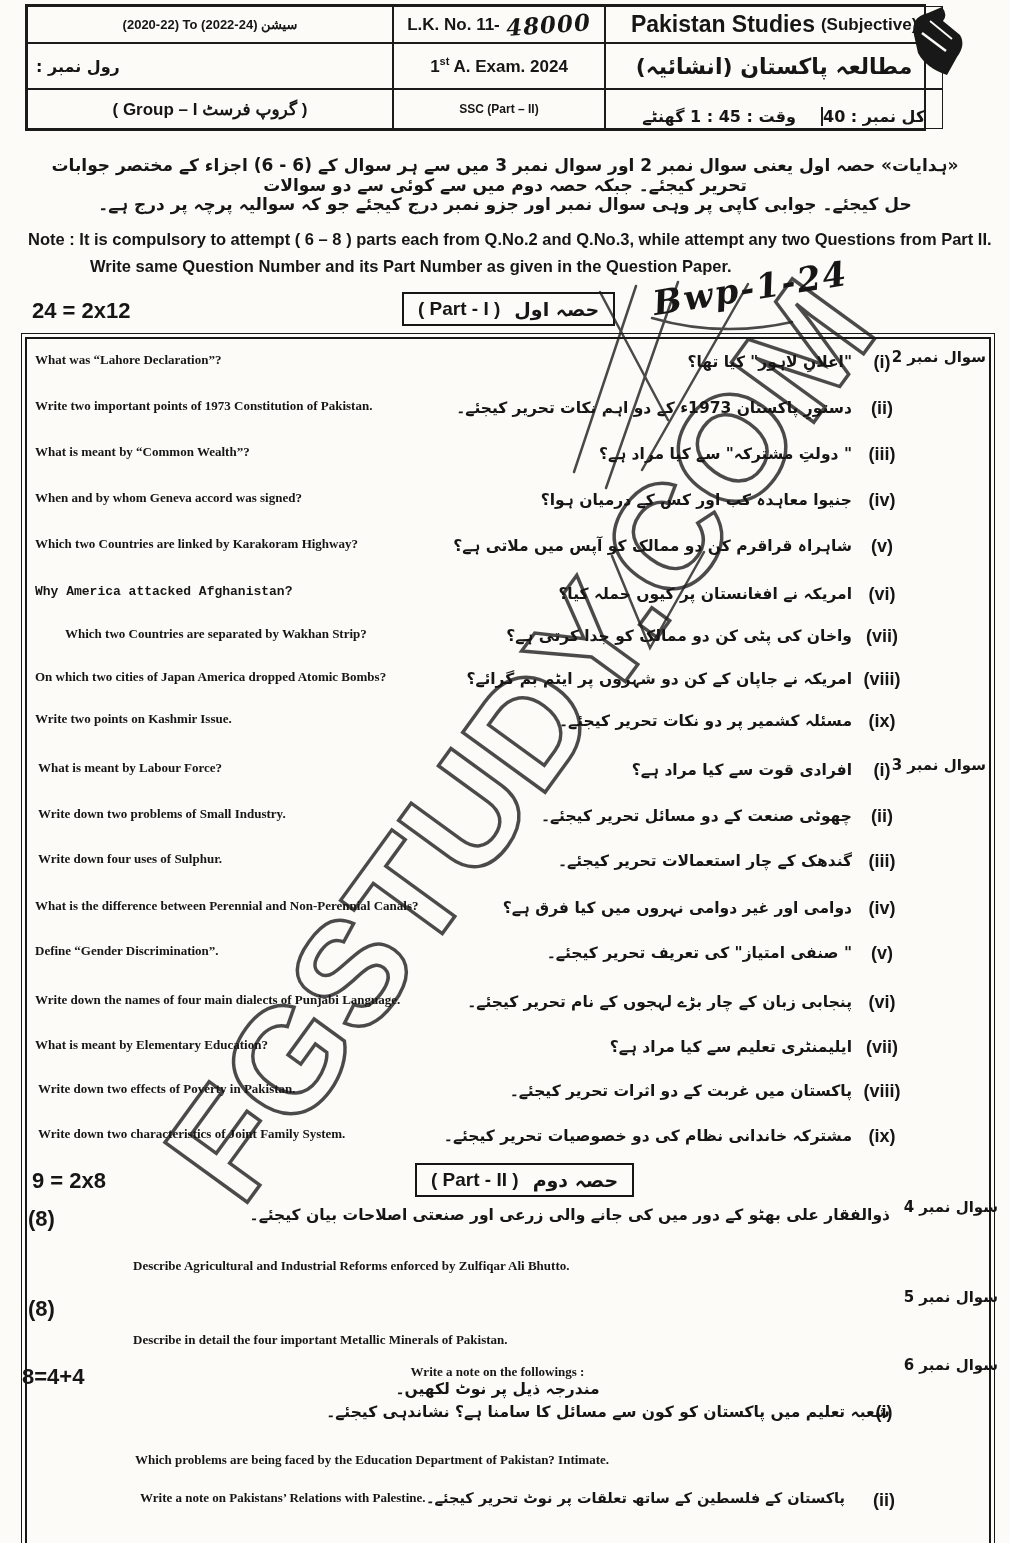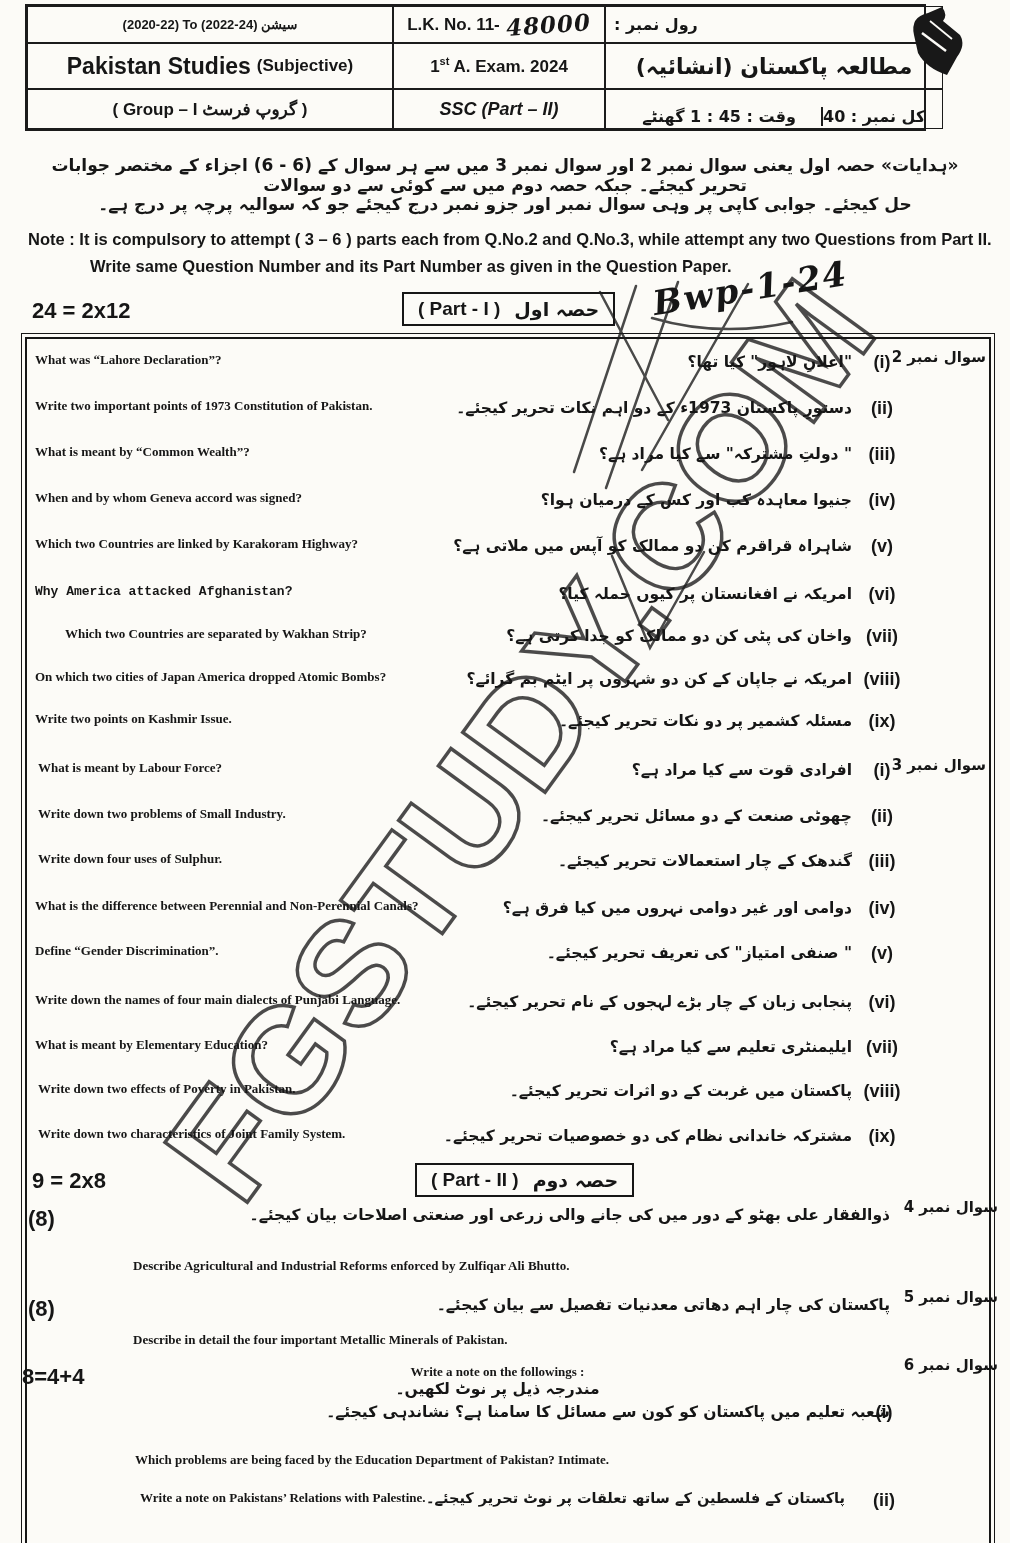--- a/index.html
+++ b/index.html
@@ -56,49 +56,49 @@
 <div class="page">
 
   <div class="wm">FGSTUDY.COM</div>
 
   <div class="htable">
     <div class="hcell sans ltr" style="font-weight:bold;font-size:13px;">(2020-22) To (2022-24) سیشن</div>
     <div class="hcell sans" style="font-weight:bold;font-size:17px;">
       <span>L.K. No. 11-</span>
         <span class="hand" style="font-size:23px;transform:rotate(-4deg);letter-spacing:1px;">48000</span>
     </div>
-    <div class="hcell right ur" style="font-size:16px;">رول نمبر :</div>
-
     <div class="hcell">
       <span class="sans" style="font-weight:bold;font-size:23px;">Pakistan Studies</span>
       <span class="sans" style="font-weight:bold;font-size:17px;">(Subjective)</span>
     </div>
+
+    <div class="hcell right ur" style="font-size:16px;">رول نمبر :</div>
     <div class="hcell sans" style="font-weight:bold;font-size:17px;">
       <span><span>1</span><sup style="font-size:11px;">st</sup><span> A. Exam. 2024</span></span>
     </div>
     <div class="hcell ur" style="font-size:22px;">مطالعہ پاکستان (انشائیہ)</div>
 
     <div class="hcell sans ltr" style="font-weight:bold;font-size:17px;">( Group – I گروپ فرسٹ )</div>
-    <div class="hcell sans" style="font-weight:bold;font-size:18px;font-style:italic;">SSC (Part – II)</div>
+    <div class="hcell sans" style="font-weight:bold;font-size:12px;">SSC (Part – II)</div>
     <div class="hcell tm-split">
       <div class="tm-sub ur ltr" style="font-size:16px;">وقت : 45 : 1 گھنٹے</div>
       <div class="tm-sub ur ltr" style="font-size:16px;">کل نمبر : 40</div>
     </div>
   </div>
 
   <svg class="abs" style="left:906px;top:5px;" width="60" height="78" viewBox="0 0 60 78">
     <path d="M8,30 Q4,12 22,8 L36,2 Q42,10 37,16 L54,30 Q60,40 51,52 L41,70 Q20,63 12,48 Z" fill="#181818"></path>
     <path d="M16,28 L40,46" stroke="#fcfbf7" stroke-width="2.5" fill="none"></path>
     <path d="M24,16 L46,34" stroke="#fcfbf7" stroke-width="1.8" fill="none"></path>
   </svg>
 
   <div class="abs instr ur" style="top:155px;">«ہدایات» حصہ اول یعنی سوال نمبر 2 اور سوال نمبر 3 میں سے ہر سوال کے (6 - 6) اجزاء کے مختصر جوابات تحریر کیجئے۔ جبکہ حصہ دوم میں سے کوئی سے دو سوالات</div>
   <div class="abs instr ur" style="top:194px;">حل کیجئے۔ جوابی کاپی پر وہی سوال نمبر اور جزو نمبر درج کیجئے جو کہ سوالیہ پرچہ پر درج ہے۔</div>
 
-  <div class="abs note" style="left:28px;top:230px;">Note : It is compulsory to attempt ( 3 – 6 ) parts each from Q.No.2 and Q.No.3, while attempt any two Questions from Part II.</div>
+  <div class="abs note" style="left:28px;top:230px;">Note : It is compulsory to attempt ( 6 – 8 ) parts each from Q.No.2 and Q.No.3, while attempt any two Questions from Part II.</div>
   <div class="abs note" style="left:90px;top:257px;">Write same Question Number and its Part Number as given in the Question Paper.</div>
 
   <div class="abs marksf" style="left:32px;top:298px;">24 = 2x12</div>
   <div class="abs partbox" style="left:402px;top:292px;">
     <span class="pen">( Part - I )</span>
     <span class="pur ur">حصہ اول</span>
   </div>
   <div class="abs hand" style="left:652px;top:268px;font-size:34px;letter-spacing:2px;transform:rotate(-9deg);">Bwp-1-24</div>
 
   <div class="qbox"></div>
@@ -185,21 +185,20 @@
     <span class="pur ur">حصہ دوم</span>
   </div>
 
   <div class="abs qlabel" style="left:920px;top:1198px;">سوال نمبر 4</div>
   <div class="abs marksf" style="left:28px;top:1206px;">(8)</div>
   <div class="abs ur-q" style="right:120px;top:1206px;">ذوالفقار علی بھٹو کے دور میں کی جانے والی زرعی اور صنعتی اصلاحات بیان کیجئے۔</div>
   <div class="abs en-q" style="left:133px;top:1258px;">Describe Agricultural and Industrial Reforms enforced by Zulfiqar Ali Bhutto.</div>
 
   <div class="abs qlabel" style="left:920px;top:1288px;">سوال نمبر 5</div>
   <div class="abs marksf" style="left:28px;top:1296px;">(8)</div>
-  <div class="abs ur-q" style="right:120px;top:1296px;">پاکستان کی چار اہم دھاتی معدنیات تفصیل سے بیان کیجئے۔</div>
   <div class="abs en-q" style="left:133px;top:1332px;">Describe in detail the four important Metallic Minerals of Pakistan.</div>
 
   <div class="abs qlabel" style="left:920px;top:1356px;">سوال نمبر 6</div>
   <div class="abs marksf" style="left:22px;top:1364px;">8=4+4</div>
   <div class="abs" style="left:135px;right:150px;top:1364px;display:flex;justify-content:space-between;align-items:center;flex-direction:column;">
     <span class="en-q">Write a note on the followings  :</span>
     <span class="ur-q">مندرجہ ذیل پر نوٹ لکھیں۔</span>
   </div>
 
   <div class="abs num" style="left:858px;top:1402px;">(i)</div>

